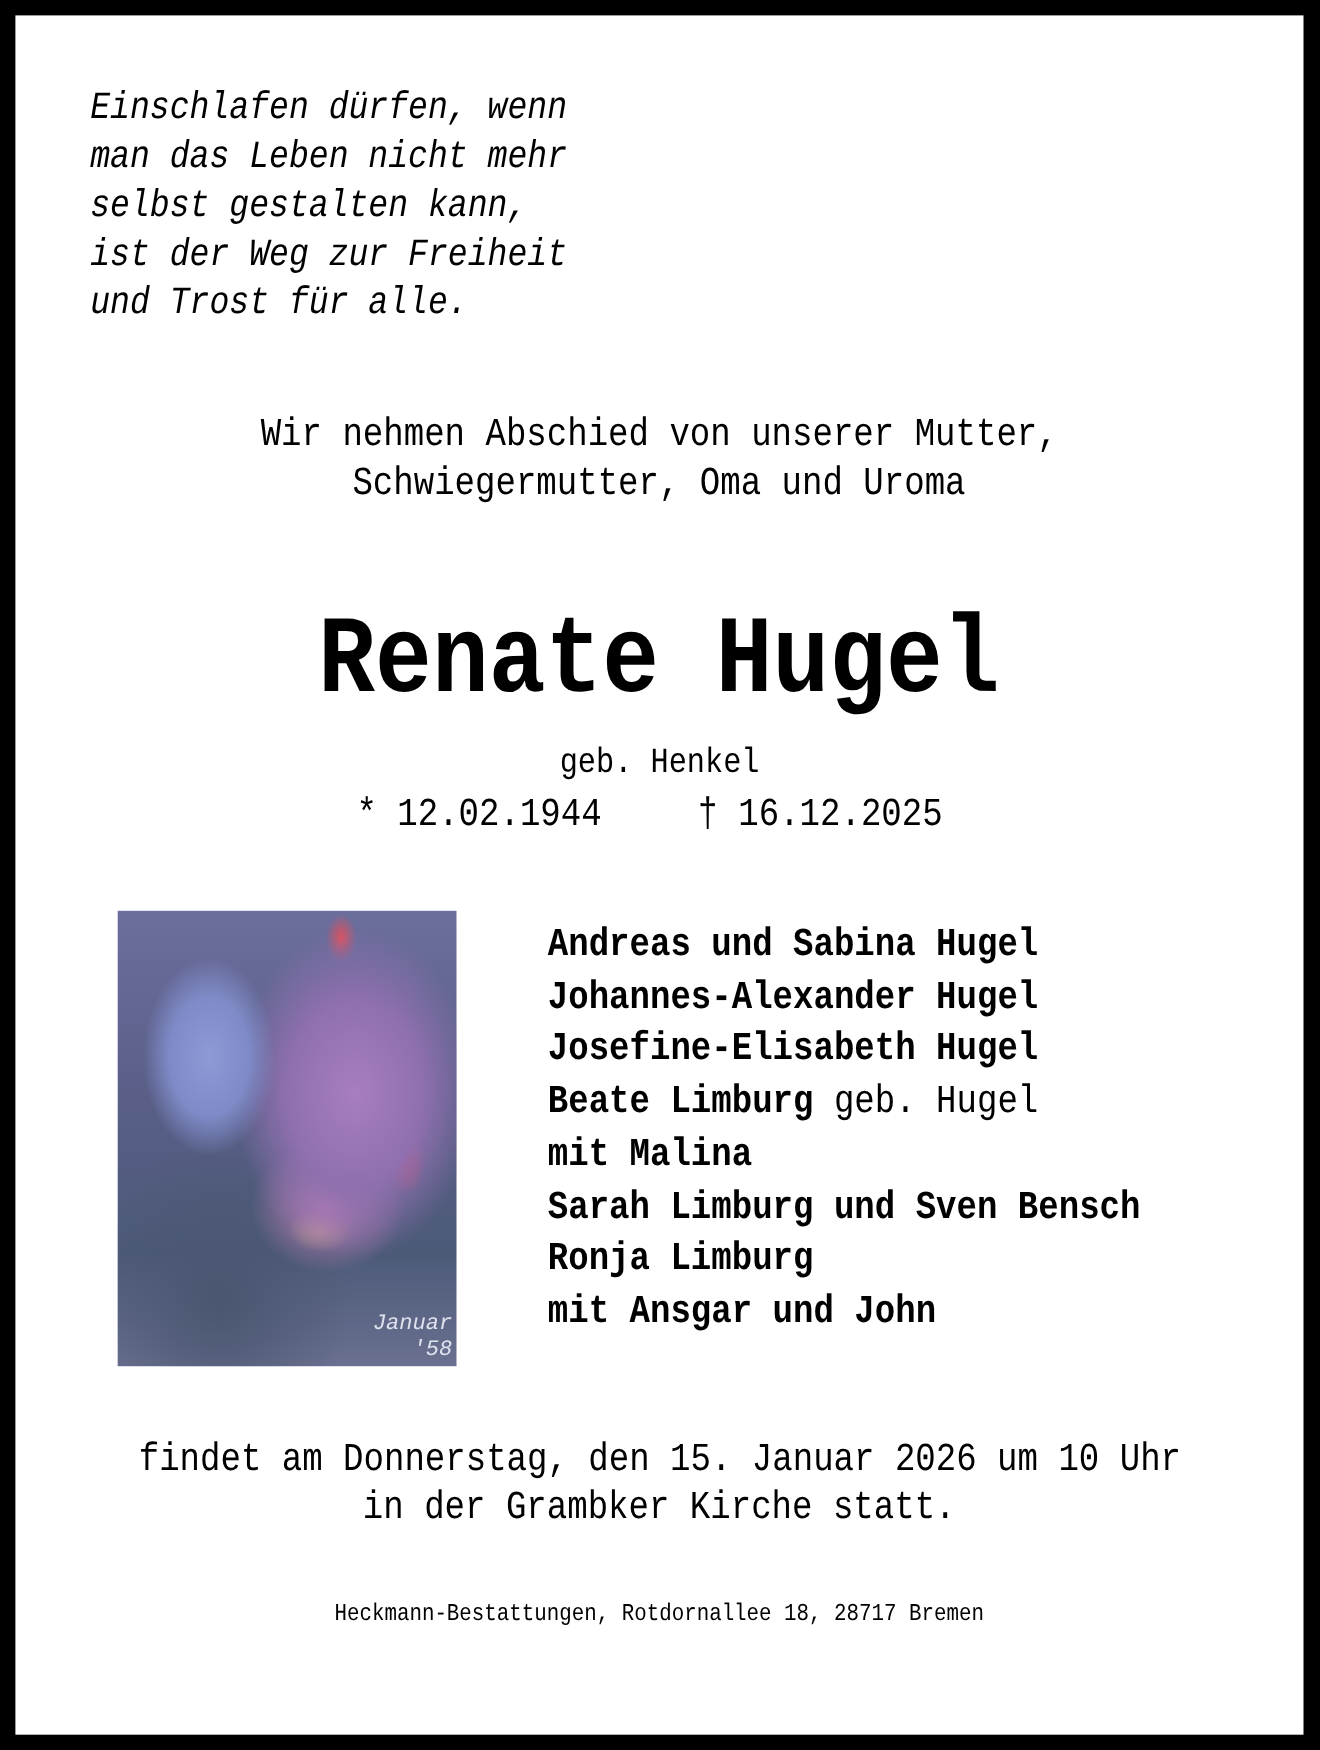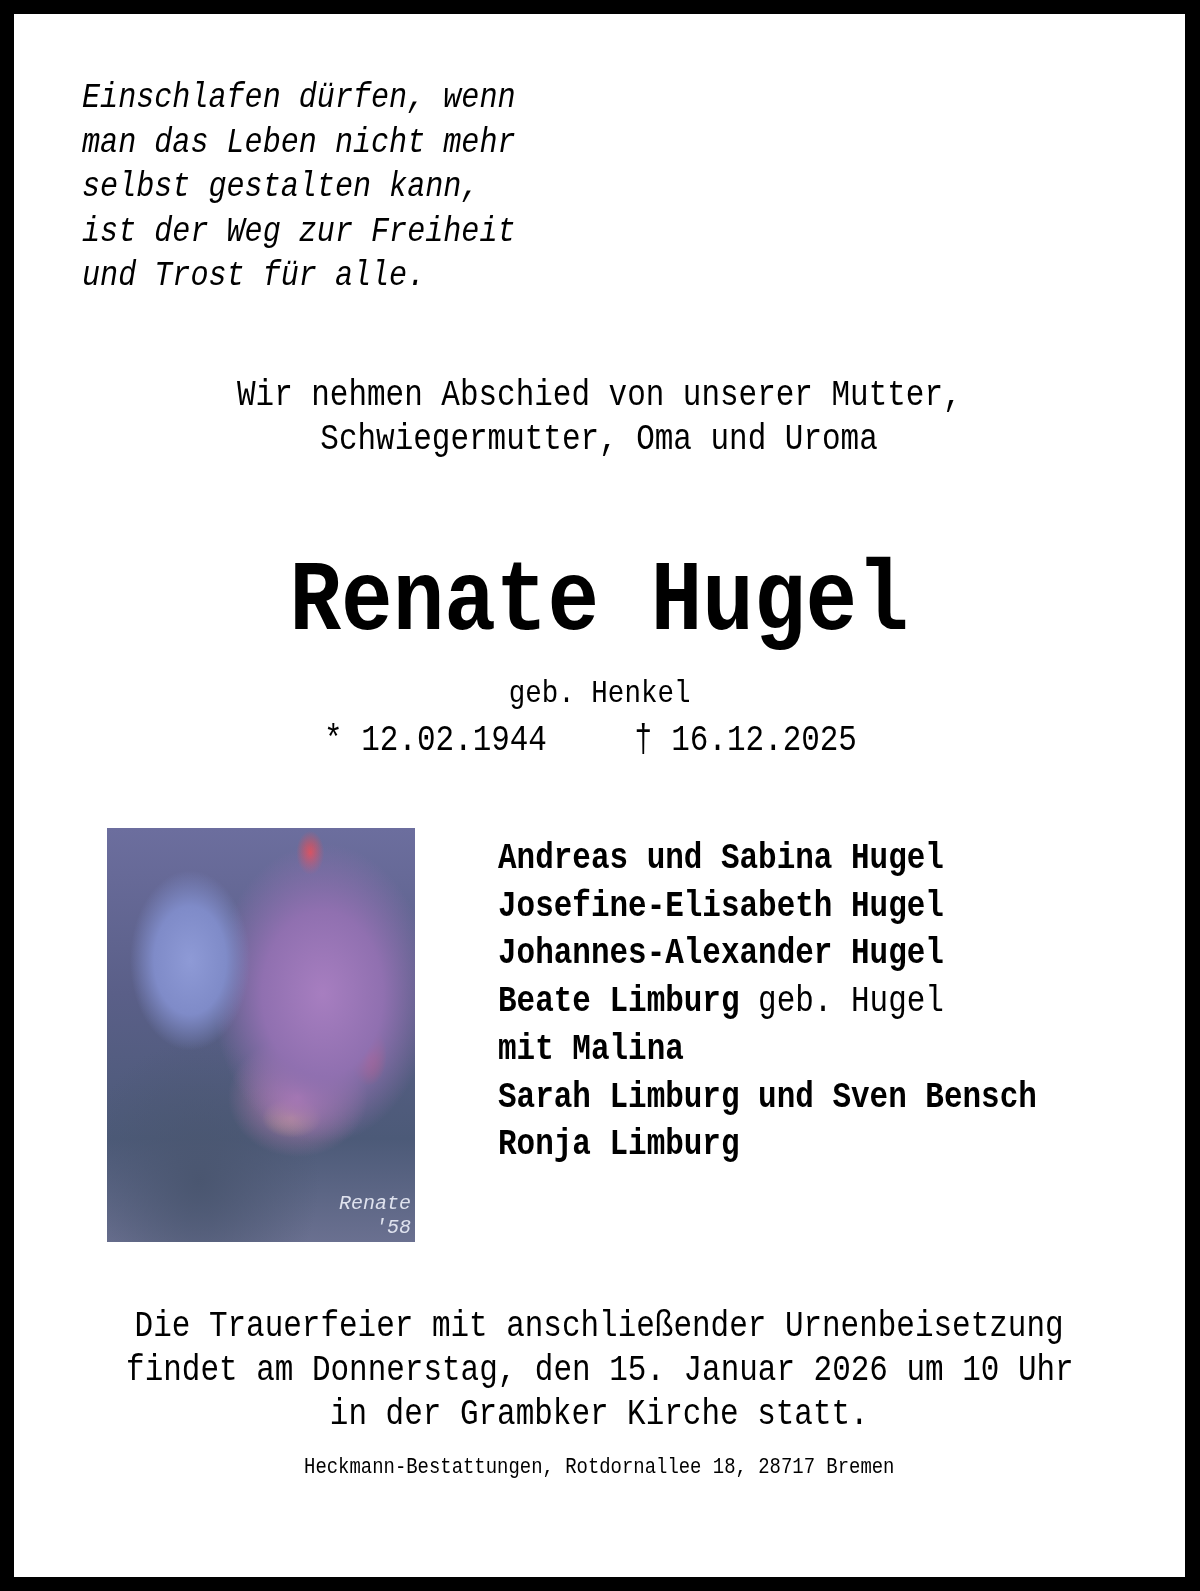--- a/index.html
+++ b/index.html
@@ -70,37 +70,37 @@
     <span class="cond-c">geb. Henkel</span>
   </div>
 
   <div class="center-block dates">
     <span class="born cond">* 12.02.1944</span>
     <span class="died cond">† 16.12.2025</span>
   </div>
 
   <div class="artwork">
     <div class="sig">
-      <div>Renate</div>
+      <div>Januar</div>
       <div>'58</div>
     </div>
   </div>
 
   <div class="mourners">
     <div class="row"><span class="cond"><span class="b">Andreas und Sabina Hugel</span><span></span></span></div>
+    <div class="row"><span class="cond"><span class="b">Johannes-Alexander Hugel</span><span></span></span></div>
     <div class="row"><span class="cond"><span class="b">Josefine-Elisabeth Hugel</span><span></span></span></div>
-    <div class="row"><span class="cond"><span class="b">Johannes-Alexander Hugel</span><span></span></span></div>
     <div class="row"><span class="cond"><span class="b">Beate Limburg</span><span style="white-space:pre"> geb. Hugel</span></span></div>
     <div class="row"><span class="cond"><span class="b">mit Malina</span><span></span></span></div>
     <div class="row"><span class="cond"><span class="b">Sarah Limburg und Sven Bensch</span><span></span></span></div>
     <div class="row"><span class="cond"><span class="b">Ronja Limburg</span><span></span></span></div>
+    <div class="row"><span class="cond"><span class="b">mit Ansgar und John</span><span></span></span></div>
   </div>
 
   <div class="center-block ceremony">
-    <div><span class="cond-c">Die Trauerfeier mit anschließender Urnenbeisetzung</span></div>
     <div><span class="cond-c">findet am Donnerstag, den 15. Januar 2026 um 10 Uhr</span></div>
     <div><span class="cond-c">in der Grambker Kirche statt.</span></div>
   </div>
 
   <div class="center-block address">
     <span class="cond-c">Heckmann-Bestattungen, Rotdornallee 18, 28717 Bremen</span>
   </div>
 
 </div>
 

